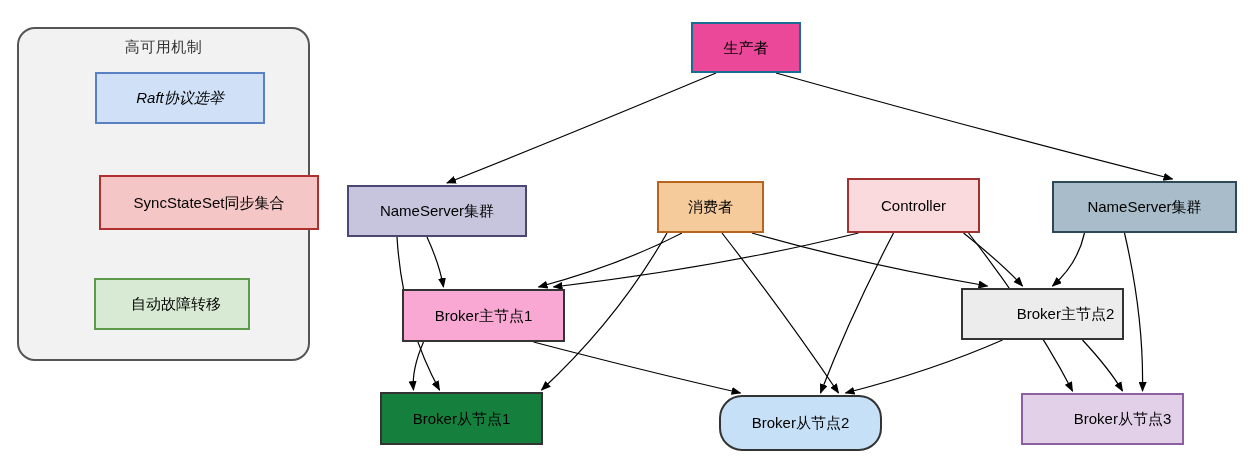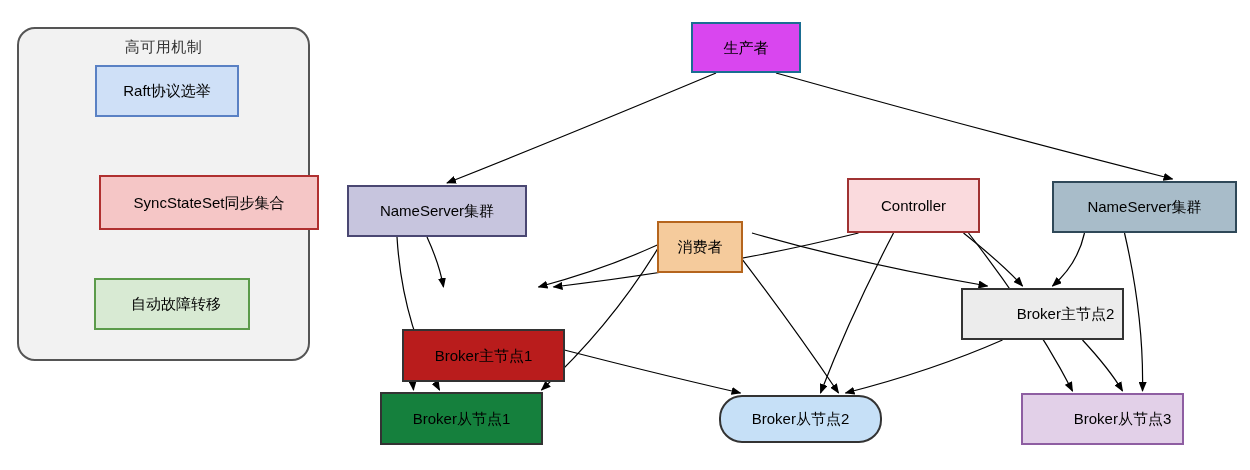--- a/index.html
+++ b/index.html
@@ -95,58 +95,58 @@
         <path class="edge" d="M 423.5 342 Q 411.5 369.6 413.5 390" marker-end="url(#arrow)"></path>
         <path class="edge" d="M 533.5 342 Q 643.3 370.74 740.5 393" marker-end="url(#arrow)"></path>
         <path class="edge" d="M 1002.5 340 Q 932.4 370.82 845.5 393" marker-end="url(#arrow)"></path>
         <path class="edge" d="M 1082.5 340 Q 1109.5 369.1 1122.5 391" marker-end="url(#arrow)"></path>
       </g>
   </svg>
 
   <div class="cluster-box" style="left: 17px; top: 27px; width: 293px; height: 334px; background: rgb(242, 242, 242); border-color: rgb(85, 85, 85); border-radius: 18px;">
     <div class="cluster-title">高可用机制</div>
     <div id="cluster-items">
-        <div class="node" style="left: 76px; top: 36px; width: 144px; height: 52px; background: rgb(207, 224, 247); border-color: rgb(90, 129, 196);">
+        <div class="node" style="left: 76px; top: 43px; width: 170px; height: 52px; background: rgb(207, 224, 247); border-color: rgb(90, 129, 196); font-style: italic;">
           <span class="node-label">Raft协议选举</span>
         </div>
         <div class="node" style="left: 44px; top: 146px; width: 220px; height: 55px; background: rgb(245, 198, 198); border-color: rgb(176, 48, 48); margin-left: 36px;">
           <span class="node-label">SyncStateSet同步集合</span>
         </div>
         <div class="node" style="left: 75px; top: 249px; width: 156px; height: 52px; background: rgb(216, 234, 211); border-color: rgb(91, 155, 74); padding-left: 8px;">
           <span class="node-label">自动故障转移</span>
         </div>
       </div>
   </div>
 
   <div id="nodes-layer">
-      <div class="node" style="left: 691px; top: 22px; width: 110px; height: 51px; background: #d946ef; border-color: rgb(26, 109, 146);">
+      <div class="node" style="left: 691px; top: 22px; width: 110px; height: 51px; background: #ec4899; border-color: rgb(26, 109, 146);">
         <span class="node-label">生产者</span>
       </div>
       <div class="node" style="left: 347px; top: 185px; width: 180px; height: 52px; background: rgb(199, 197, 222); border-color: rgb(74, 71, 114);">
         <span class="node-label">NameServer集群</span>
       </div>
-      <div class="node" style="left: 657px; top: 181px; width: 86px; height: 52px; background: rgb(245, 203, 156); border-color: rgb(181, 101, 29); margin-top: 40px;">
+      <div class="node" style="left: 657px; top: 181px; width: 107px; height: 52px; background: rgb(245, 203, 156); border-color: rgb(181, 101, 29);">
         <span class="node-label">消费者</span>
       </div>
       <div class="node" style="left: 847px; top: 178px; width: 133px; height: 55px; background: rgb(250, 218, 221); border-color: rgb(160, 50, 50); text-align: center;">
         <span class="node-label">Controller</span>
       </div>
       <div class="node" style="left: 1052px; top: 181px; width: 185px; height: 52px; background: rgb(168, 188, 201); border-color: rgb(47, 72, 88);">
         <span class="node-label">NameServer集群</span>
       </div>
-      <div class="node" style="left: 402px; top: 289px; width: 163px; height: 53px; background: #b91c1c; border-color: rgb(51, 51, 51); margin-top: 40px;">
+      <div class="node" style="left: 402px; top: 289px; width: 163px; height: 53px; background: #f9a8d4; border-color: rgb(51, 51, 51);">
         <span class="node-label">Broker主节点1</span>
       </div>
       <div class="node" style="left: 961px; top: 288px; width: 163px; height: 52px; background: rgb(236, 236, 236); border-color: rgb(51, 51, 51); padding-left: 46px;">
         <span class="node-label">Broker主节点2</span>
       </div>
       <div class="node" style="left: 380px; top: 392px; width: 163px; height: 53px; background: #15803d; border-color: rgb(51, 51, 51);">
         <span class="node-label">Broker从节点1</span>
       </div>
-      <div class="node" style="left: 719px; top: 395px; width: 163px; height: 48px; background: rgb(198, 224, 247); border-color: rgb(51, 51, 51); border-radius: 23px;">
+      <div class="node" style="left: 719px; top: 395px; width: 163px; height: 56px; background: rgb(198, 224, 247); border-color: rgb(51, 51, 51); border-radius: 23px;">
         <span class="node-label">Broker从节点2</span>
       </div>
       <div class="node" style="left: 1021px; top: 393px; width: 163px; height: 52px; background: rgb(226, 208, 232); border-color: rgb(142, 94, 162); padding-left: 40px;">
         <span class="node-label">Broker从节点3</span>
       </div>
     </div>
 
 </div>
 
 </body></html>

